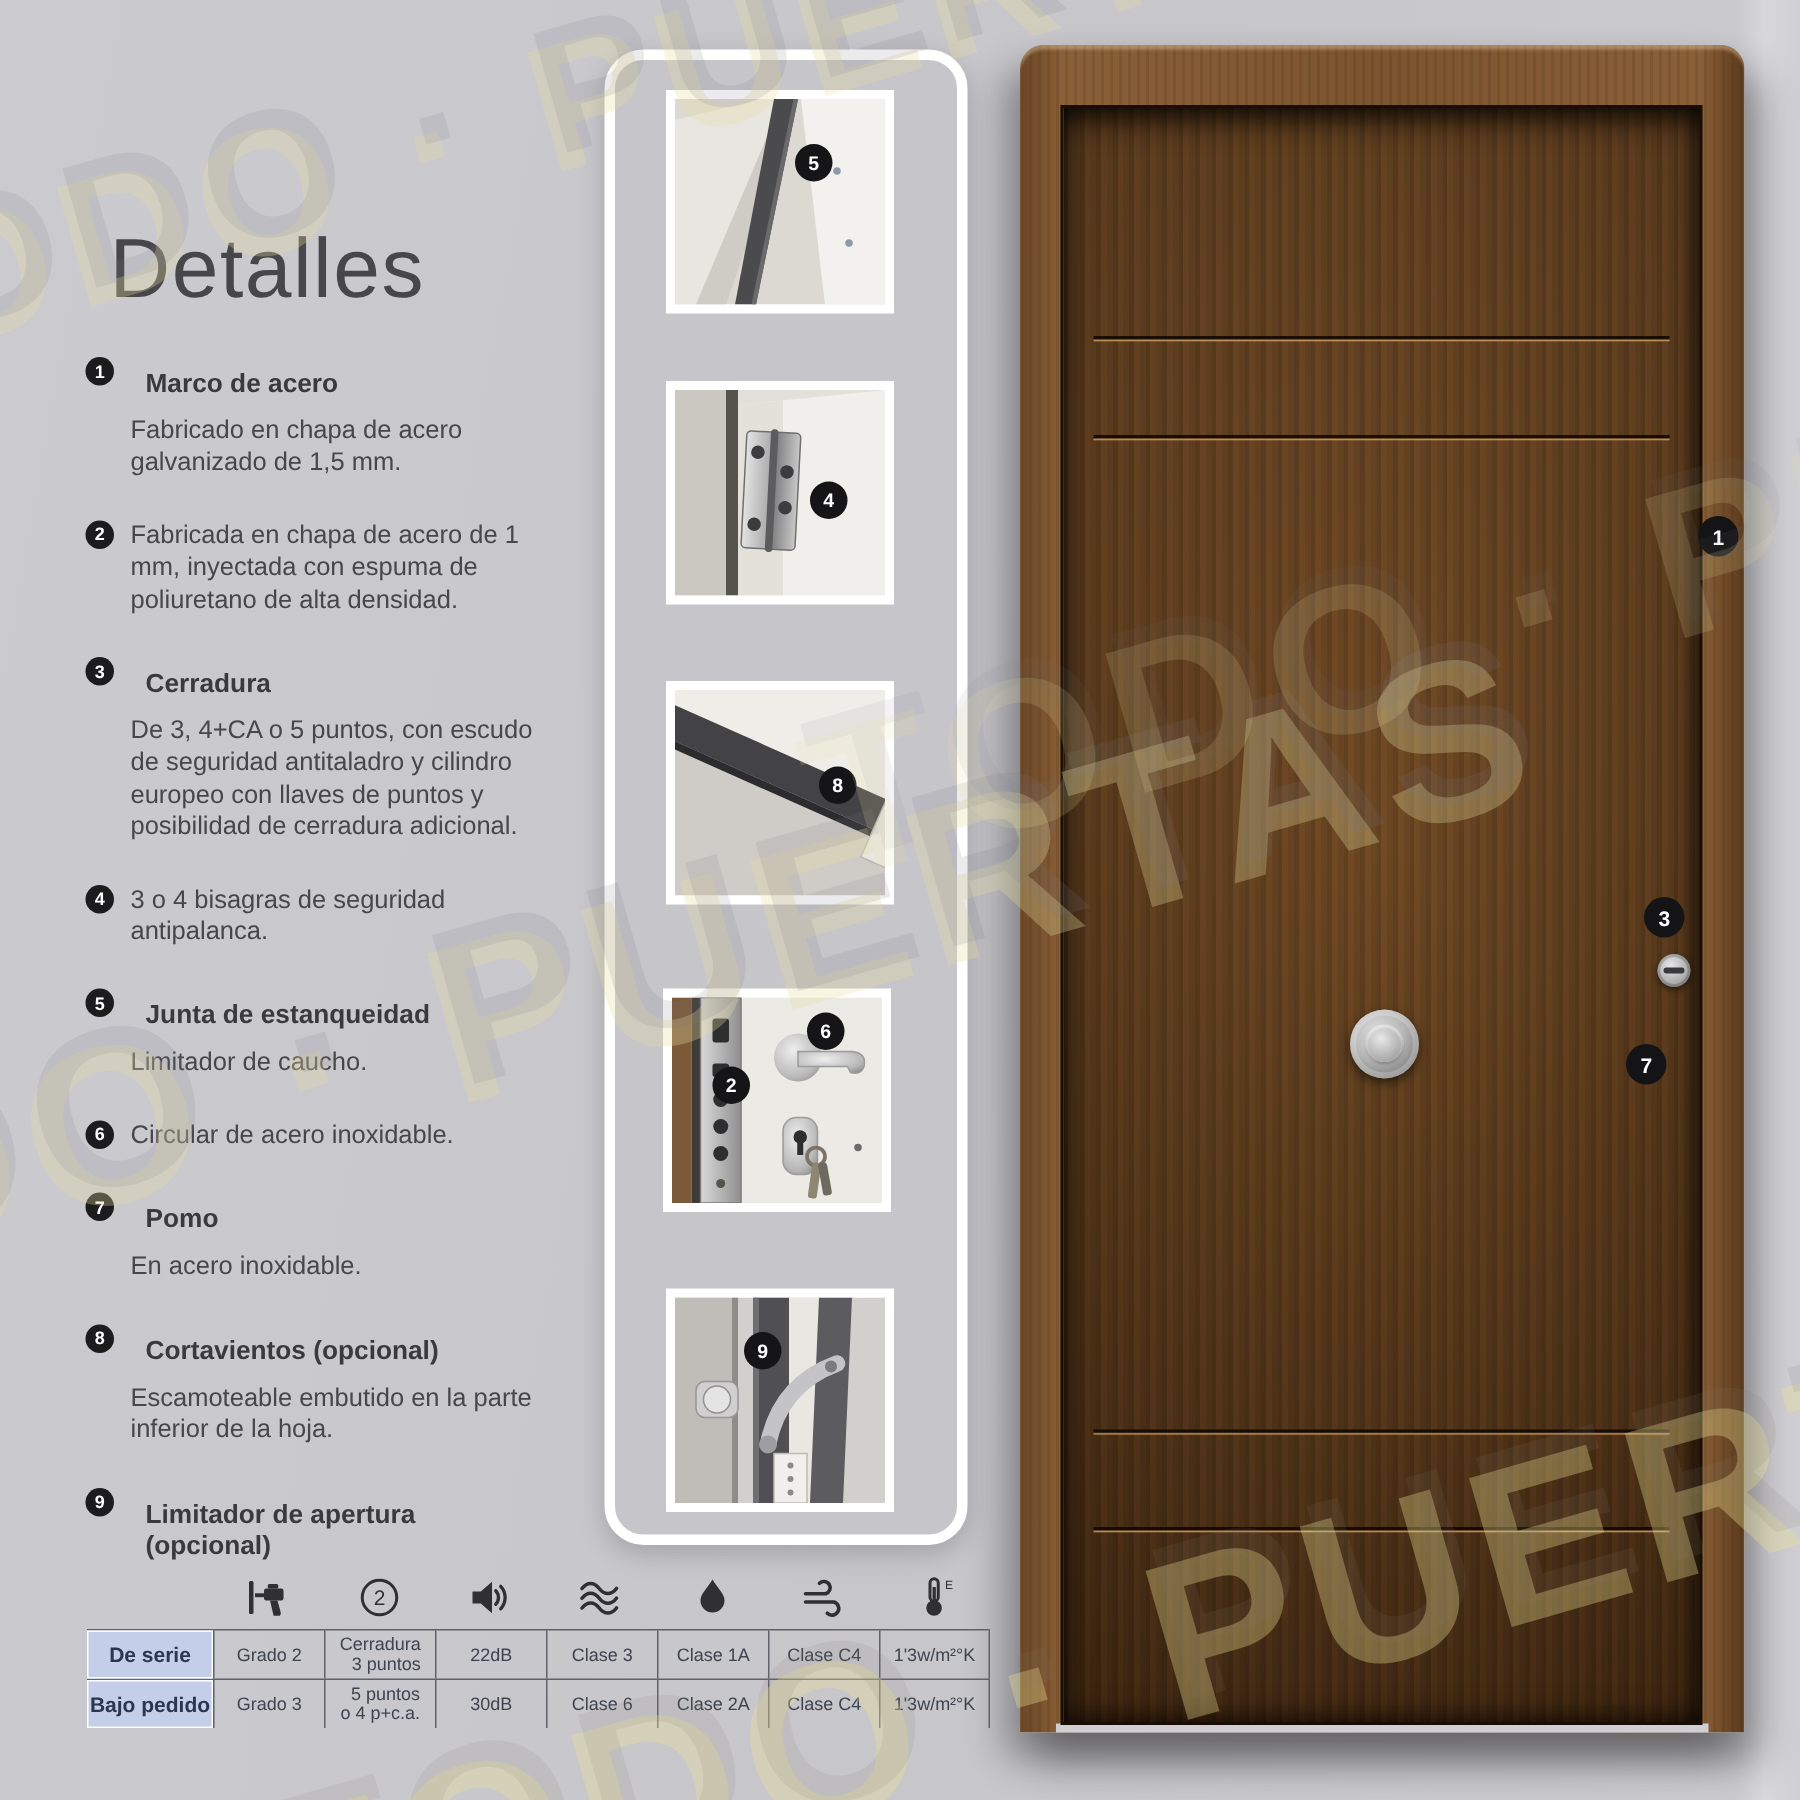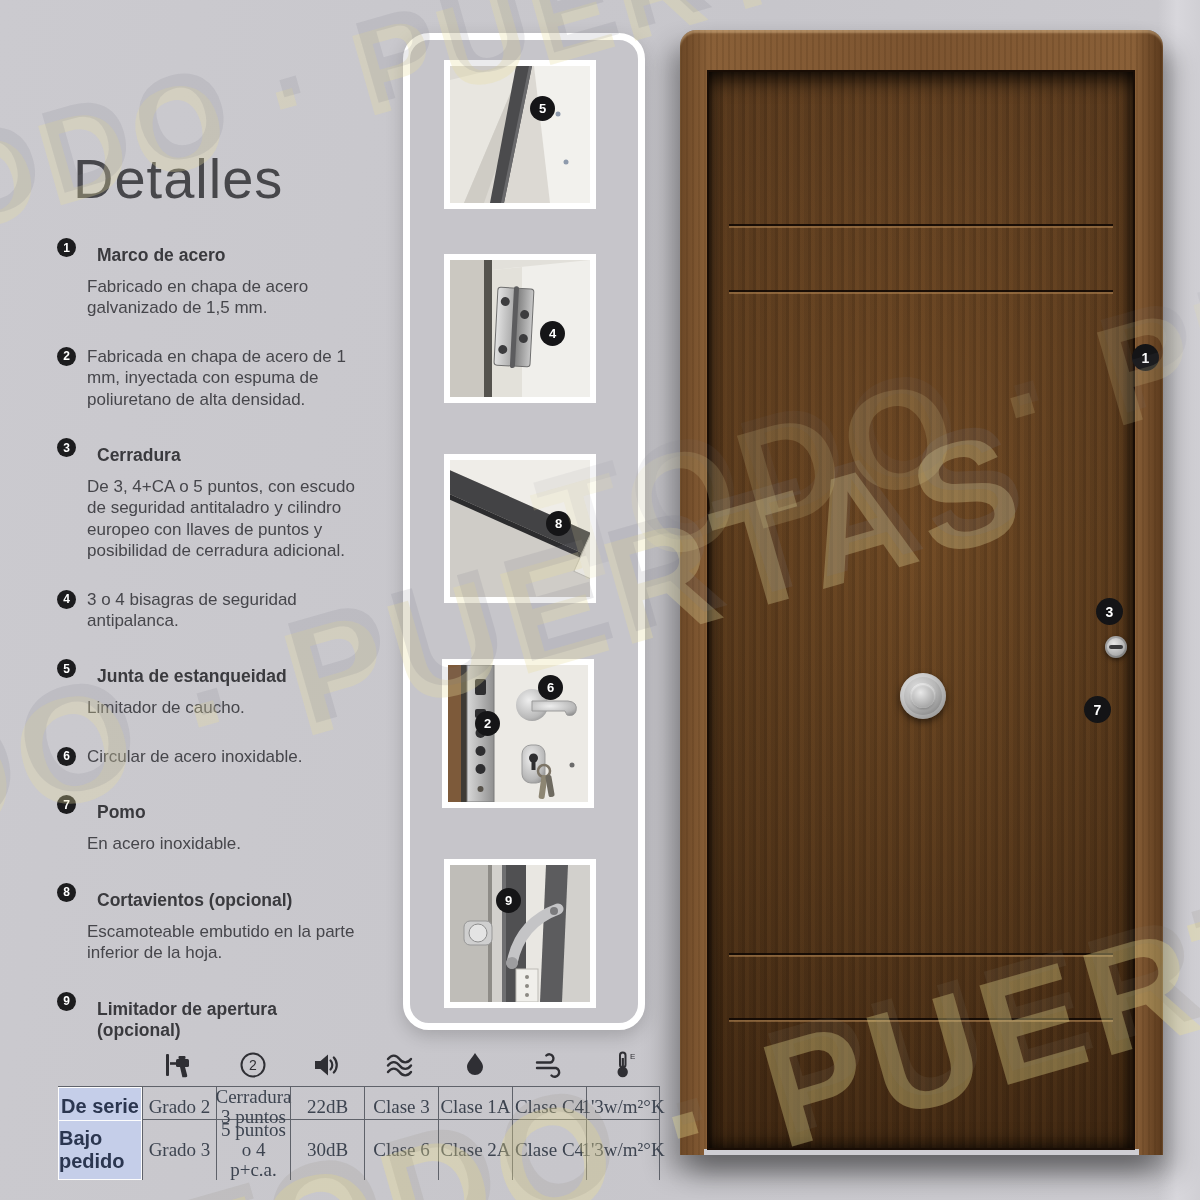--- a/index.html
+++ b/index.html
@@ -84,26 +84,26 @@
     background:#141416; color:#fff; font-size:14px; font-weight:bold;
     display:flex; align-items:center; justify-content:center; z-index:6; }
   .dc1{left:452px; top:314px} .dc3{left:416px; top:568px} .dc7{left:404px; top:666px}
 
   
   .spec { position:absolute; left:58px; top:1044px; width:602px; z-index:20; }
   .icons-row { display:grid; grid-template-columns:84px repeat(7,74px); height:42px; }
   .icell { display:flex; align-items:center; justify-content:center; }
   .srow { display:grid; grid-template-columns:84px repeat(7,74px); height:33px;
     border-top:1px solid #5f626a; }
-  .cell { display:flex; align-items:center; justify-content:center; text-align:center;
-    font-size:19px; color:#3d4450; line-height:1.05; white-space:pre-line;
-    border-left:1px solid #5f626a;font-family:Liberation Serif, serif; }
+  .cell { display:flex; align-items:center; justify-content:center; text-align:right;
+    font-size:12px; color:#3d4450; line-height:1.05; white-space:pre-line;
+    border-left:1px solid #5f626a; }
   .cell:last-child { border-right:1px solid #5f626a; }
   .label-cell { background:#c5cee9; border:1px solid #fdfdfd; color:#2b3650;
-    font-weight:bold; font-size:20px; display:flex; align-items:center;
+    font-weight:bold; font-size:14px; display:flex; align-items:center;
     justify-content:center; }
   .spec svg { display:block; }
   .ic-stroke { fill:none; stroke:#2f2f34; stroke-linecap:round; }
   .ic-fill { fill:#2f2f34; }
 </style>
 </head>
 <body>
 
 <div id="stage">
 

